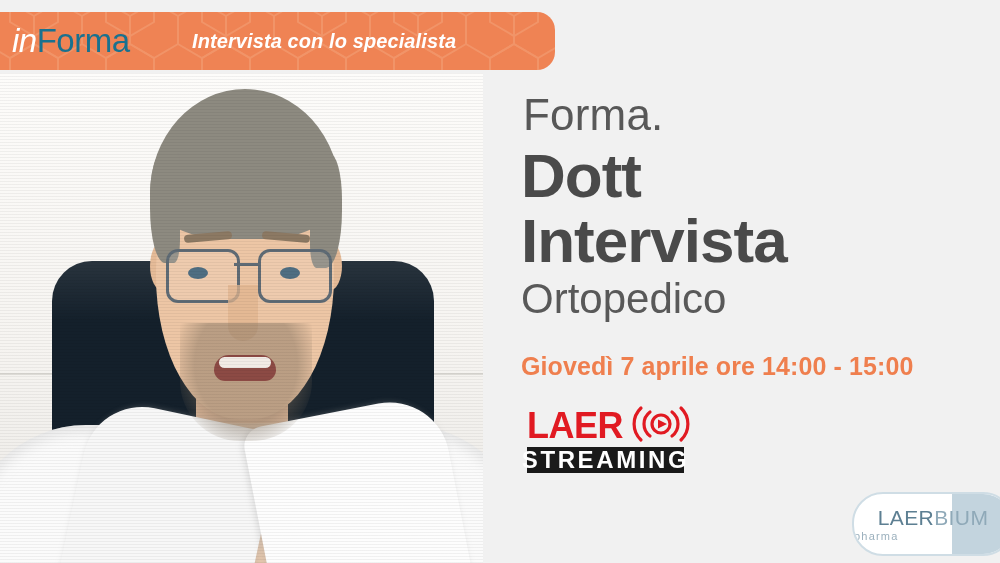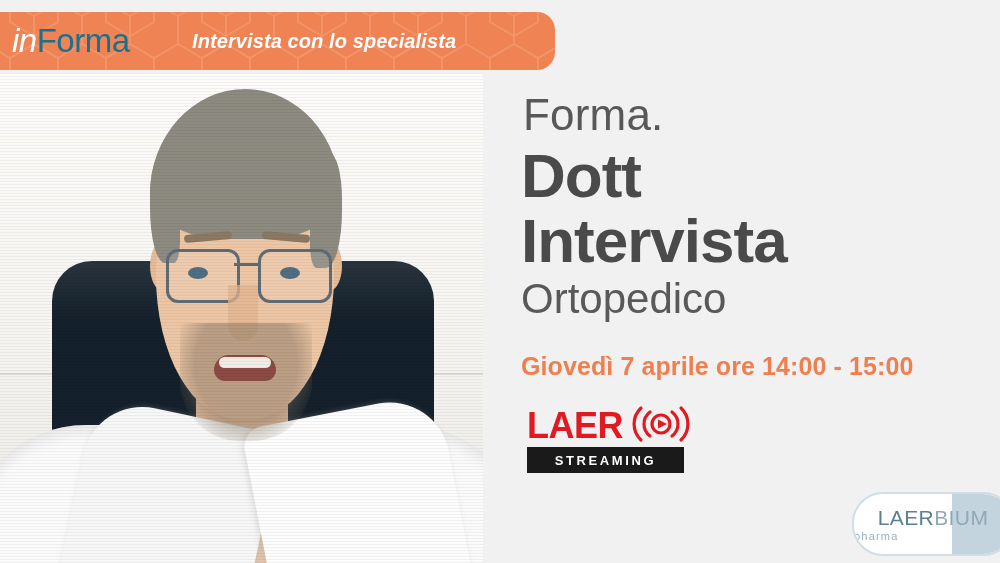--- a/index.html
+++ b/index.html
@@ -156,21 +156,21 @@
   .live-row{position:relative;height:40px;display:flex;align-items:center;}
   .live-word{
     font-size:36px;font-weight:bold;color:#e11a22;letter-spacing:-.5px;line-height:1;
   }
   .live-ico{margin-left:5px;display:block;}
   .stream-bar{
     position:absolute;left:0;top:41px;width:157px;height:26px;
     background:#1a1a1a;display:flex;align-items:center;justify-content:center;
   }
   .stream-word{
-    color:#ffffff;font-size:13px;font-weight:bold;letter-spacing:2.6px;line-height:1;
+    color:#ffffff;font-size:24px;font-weight:bold;letter-spacing:2.6px;line-height:1;
   }
 
   
   .capsule{
     position:absolute;left:852px;top:492px;width:162px;height:64px;
     border-radius:31px;overflow:hidden;
     border:2px solid #cfdde5;
     background:#ffffff;
     box-sizing:border-box;
   }

